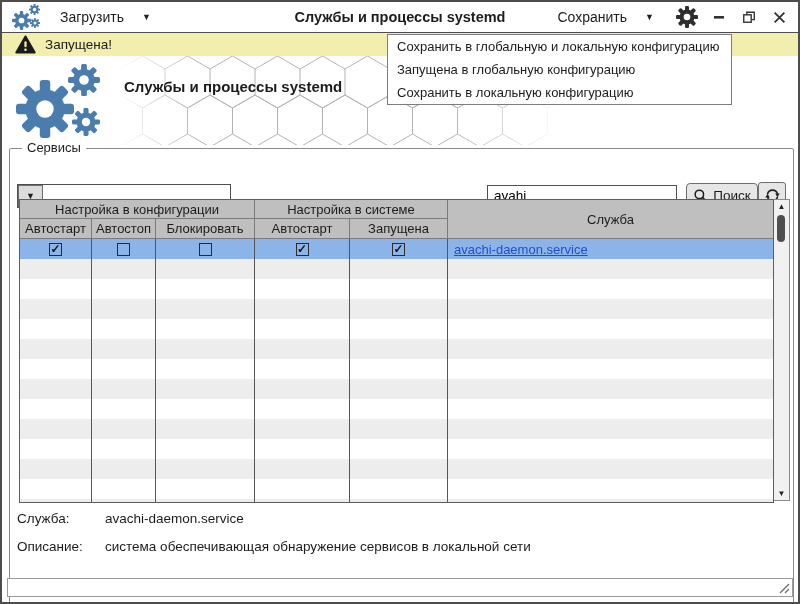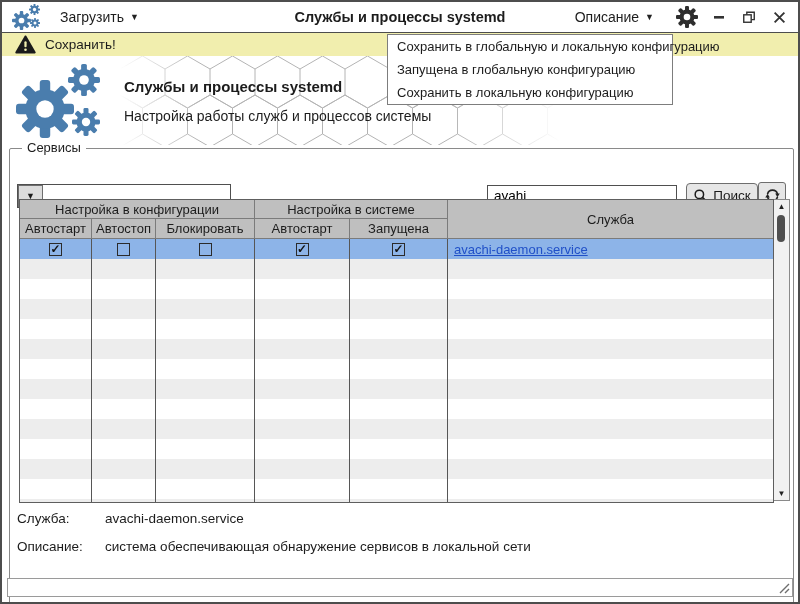--- a/index.html
+++ b/index.html
@@ -2,39 +2,39 @@
 <html><head>
 <meta charset="utf-8">
 <style>
   * { margin:0; padding:0; box-sizing:border-box; }
   html,body { background:#fff; font-family:"Liberation Sans", sans-serif; color:#1c1c1c; }
   .window { position:relative; width:800px; height:604px; border:2px solid #4d4d4d; background:#fff; overflow:hidden; }
 
   
   .titlebar { position:relative; height:31px; border-bottom:1px solid #4d4d4d; display:flex; align-items:center; background:#fff; }
   .app-icon { margin-left:10px; width:32px; height:26px; }
-  .menu-btn { display:flex; align-items:center; gap:6px; font-size:14px; margin-left:16px; cursor:default; }
+  .menu-btn { display:flex; align-items:center; gap:18px; font-size:14px; margin-left:16px; cursor:default; }
   .menu-btn .tri { font-size:9px; color:#222; line-height:1; }
   .tb-title { position:absolute; left:50%; transform:translateX(-50%); font-weight:bold; font-size:14.5px; }
   .tb-right { margin-left:auto; display:flex; align-items:center; gap:12px; margin-right:10px; }
   .winbtn { width:18px; height:18px; display:flex; align-items:center; justify-content:center; }
 
   
   .warnbar { height:23px; background:#f1eeae; display:flex; align-items:center; padding-left:13px; gap:9px; }
   .warnbar span { font-size:13.5px; }
 
   
   .banner { position:relative; height:89px; background:#fff; overflow:hidden; }
   .hexes { position:absolute; left:118px; top:0; }
   .banner-gears { position:absolute; left:14px; top:6px; }
   .banner-title { position:absolute; left:122px; top:22px; font-weight:bold; font-size:15px; }
   .banner-sub { position:absolute; left:122px; top:52px; font-size:14px; }
 
   
-  .dropdown { position:absolute; left:385px; top:32px; width:286px; background:#fff; border:1px solid #7d7d7d; z-index:60; }
+  .dropdown { position:absolute; left:385px; top:32px; width:345px; background:#fff; border:1px solid #7d7d7d; z-index:60; }
   .dropdown .item { height:23px; line-height:23px; padding-left:9px; font-size:13px; white-space:nowrap; }
 
   
   .groupbox { position:absolute; left:7px; top:146px; width:785px; height:482px; border:1px solid #8a8a8a; border-radius:2px; }
   .group-label { position:absolute; top:-9px; left:12px; background:#fff; padding:0 5px; font-size:13px; }
 
   .controls { position:absolute; left:7px; top:13px; right:7px; display:flex; align-items:center; }
   .select { height:24px; border:1px solid #4f4f4f; background:#fff; display:flex; align-items:center; }
   .select .val { flex:1; font-size:13.5px; padding-left:6px; }
   .select .arrow-box { width:25px; height:22px; background:#dcdcdc; border:1px solid #6e6e6e; display:flex; align-items:center; justify-content:center; margin-right:0px; }
@@ -115,21 +115,21 @@
       <use href="#gear" x="17" y="0" width="11" height="11"></use>
       <use href="#gear" x="18" y="14" width="10" height="10"></use>
     </svg>
     <div class="menu-btn">
       <span>Загрузить</span>
       <span class="tri">▼</span>
     </div>
     <div class="tb-title">Службы и процессы systemd</div>
     <div class="tb-right">
       <div class="menu-btn" style="margin-left:0">
-        <span>Описание</span>
+        <span>Сохранить</span>
         <span class="tri">▼</span>
       </div>
       <svg width="22" height="22" viewBox="0 0 100 100" fill="#2e2e2e" style="margin-left:10px">
         <use href="#gear"></use>
       </svg>
       <div class="winbtn">
         <svg width="12" height="12" viewBox="0 0 12 12">
             <rect x="1" y="5" width="10" height="2.6" fill="#333"></rect>
           </svg>
       </div>
@@ -146,34 +146,33 @@
       </div>
     </div>
   </div>
 
   <div class="warnbar">
     <svg width="21" height="19" viewBox="0 0 24 22">
       <path d="M12 1.5 L22.8 20.3 H1.2 Z" fill="#1b1b1b" stroke="#1b1b1b" stroke-width="2" stroke-linejoin="round"></path>
       <rect x="10.7" y="7.2" width="2.6" height="7" rx="1.3" fill="#f1eeae"></rect>
       <circle cx="12" cy="17" r="1.5" fill="#f1eeae"></circle>
     </svg>
-    <span>Сохранить!</span>
+    <span>Запущена!</span>
   </div>
 
   <div class="banner">
     <svg class="hexes" width="440" height="90">
       <rect x="0" y="0" width="440" height="90" fill="url(#hexpat)" mask="url(#hexfade)" opacity="0.75"></rect>
     </svg>
     <svg class="banner-gears" width="100" height="80" viewBox="0 0 100 80" fill="#4a7dad">
       <use href="#gear" x="0" y="18" width="58" height="58"></use>
       <use href="#gear" x="52" y="2" width="32" height="32"></use>
       <use href="#gear" x="56" y="46" width="28" height="28"></use>
     </svg>
     <div class="banner-title">Службы и процессы systemd</div>
-    <div class="banner-sub">Настройка работы служб и процессов системы</div>
   </div>
 
   <div class="dropdown">
     <div class="item">Сохранить в глобальную и локальную конфигурацию</div>
     <div class="item">Запущена в глобальную конфигурацию</div>
     <div class="item">Сохранить в локальную конфигурацию</div>
   </div>
 
   <div class="groupbox">
     <div class="group-label">Сервисы</div>

